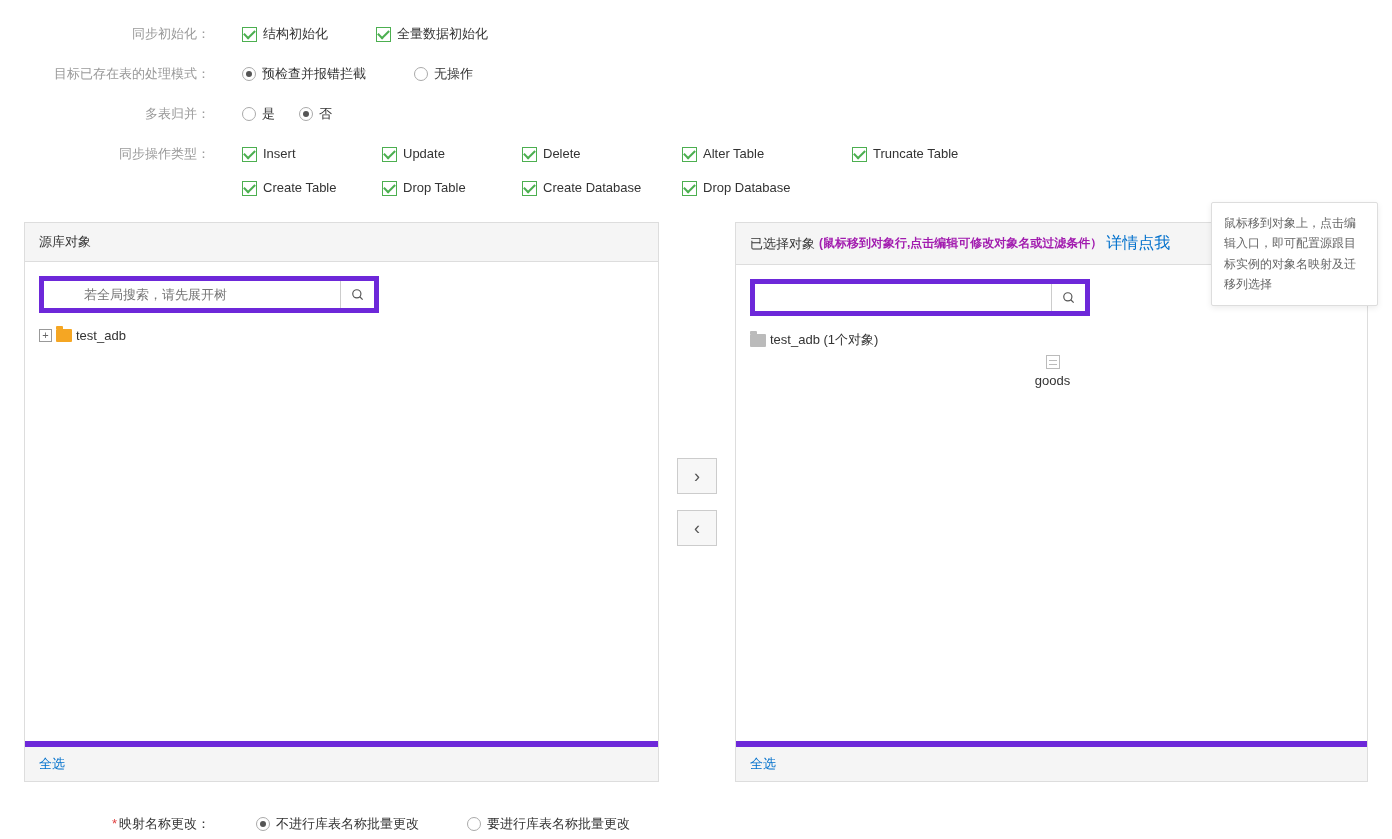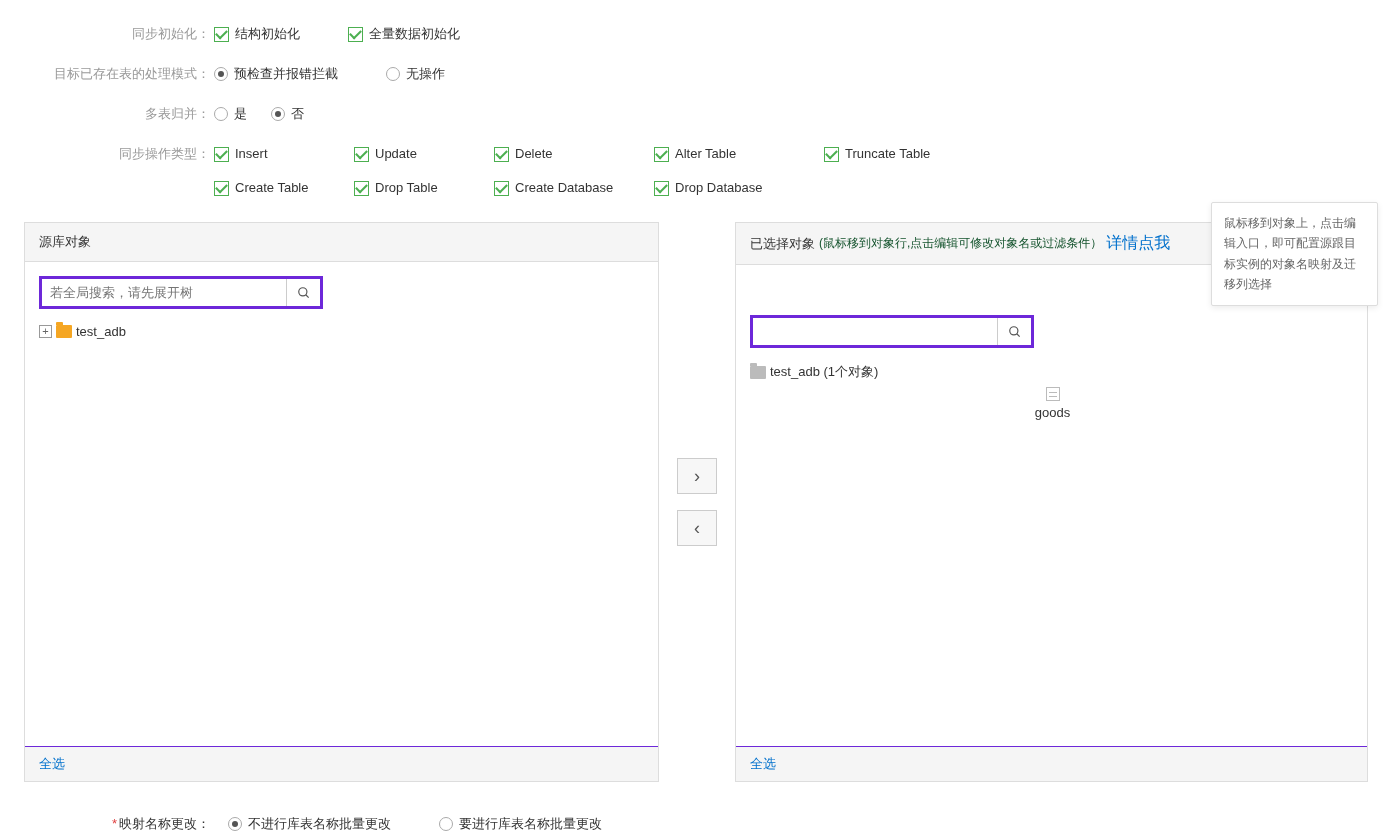--- a/index.html
+++ b/index.html
@@ -8,20 +8,21 @@
   font-size: 13px;
   color: #333;
   background: #fff;
   padding: 20px 24px;
 }
 .form-row {
   display: flex;
   align-items: flex-start;
   margin-bottom: 12px;
   min-height: 28px;
+  gap: 28px;
 }
 .form-label {
   width: 190px;
   text-align: right;
   color: #999;
   padding-right: 4px;
   line-height: 28px;
   flex-shrink: 0;
 }
 .form-content {
@@ -99,32 +100,33 @@
 .panel-header {
   background: #f5f5f5;
   padding: 10px 14px;
   border-bottom: 1px solid #ddd;
   font-size: 13px;
   display: flex;
   align-items: center;
   gap: 4px;
   flex-wrap: wrap;
 }
-.panel-header .hint { color: #14532d; font-size: 12px; }
+.panel-header .hint { color: #a21caf; font-size: 12px; font-weight: bold; }
 .panel-header .link { color: #0070cc; cursor: pointer; font-size: 16px; }
 .panel-body {
   flex: 1;
   padding: 14px;
   overflow: auto;
 }
 .search-wrap {
   display: flex;
-  border: 3px solid #6d28d9;
-  width: 284px;
+  border: 5px solid #6d28d9;
+  width: 340px;
   margin-bottom: 12px;
+  padding-left: 32px;
 }
 .search-input {
   flex: 1;
   border: none;
   outline: none;
   padding: 6px 8px;
   font-size: 13px;
 }
 .search-btn {
   width: 34px;
@@ -184,21 +186,21 @@
   content: "";
   position: absolute;
   left: 2px; right: 2px;
   height: 1px;
   background: #bbb;
 }
 .table-icon::before { top: 4px; }
 .table-icon::after { top: 8px; }
 .panel-footer {
   background: #f5f5f5;
-  border-top: 1px solid #6d28d9;
+  border-top: 6px solid #6d28d9;
   padding: 8px 14px;
 }
 .panel-footer a { color: #0070cc; text-decoration: none; cursor: pointer; font-size: 13px; }
 
 .transfer-mid {
   width: 76px;
   display: flex;
   flex-direction: column;
   align-items: center;
   justify-content: center;
@@ -354,21 +356,21 @@
   <div class="transfer-mid">
     <button class="transfer-btn">
       <span>›</span>
     </button>
     <button class="transfer-btn">
       <span>‹</span>
     </button>
   </div>
 
   <div class="right-panel-wrap">
-    <div class="panel" style="flex:1;gap:36px;">
+    <div class="panel" style="flex:1;">
       <div class="panel-header">
         <span>已选择对象</span>
         <span class="hint">(鼠标移到对象行,点击编辑可修改对象名或过滤条件）</span>
         <span class="link">详情点我</span>
       </div>
       <div class="panel-body">
         <div class="search-wrap">
           <input class="search-input" style="">
           <button class="search-btn">
             <svg viewBox="0 0 24 24" fill="none" stroke="#555" stroke-width="2">

